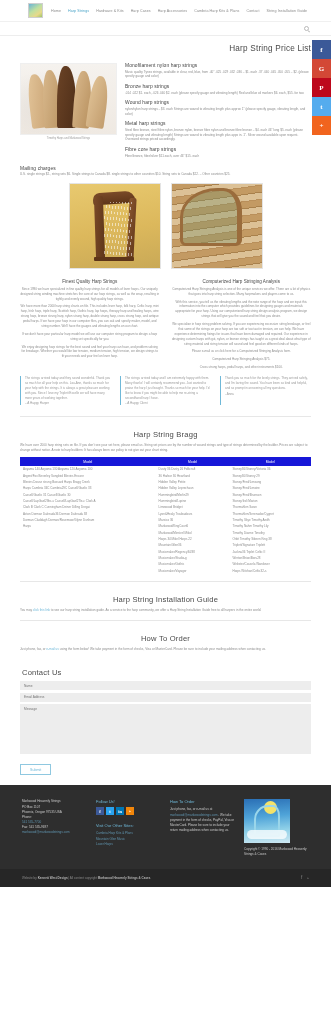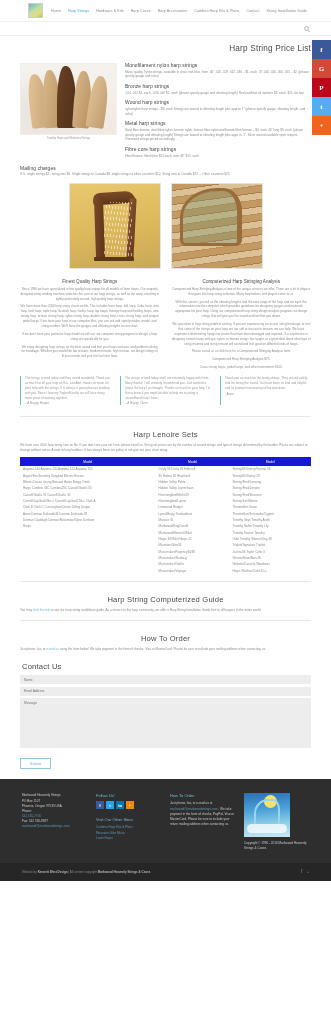--- a/index.html
+++ b/index.html
@@ -194,21 +194,21 @@
   }
   .tbl td {
     font-size: 3.0px;
     color: #8d8d8d;
     padding: 1.15px 3px;
     vertical-align: top;
     line-height: 1.35;
   }
 
   
-  .form-wrap { padding-top: 5px; }
+  .form-wrap { padding-top: 11px; }
   .fld {
     width: 100%;
     background: #ededed;
     border: none;
     outline: none;
     font-family: "Liberation Sans", sans-serif;
     font-size: 3.2px;
     color: #a2a2a2;
     padding: 3px 4px;
     display: block;
@@ -424,21 +424,21 @@
       <div class="who">– A Happy Client</div>
     </div>
     <div class="quote">
       <p>Thank you so much for the lovely strings. They arrived safely, and I'm loving the sound. You have been so kind and helpful, and so prompt in answering all my questions.</p>
       <div class="who">–Anna</div>
     </div>
   </div>
 
   <div class="rule"></div>
 
-  <h2 class="section-title">Harp Lenoire Sets</h2>
+  <h2 class="section-title">Harp String Bragg</h2>
   <p class="body" style="margin-bottom:4px;">We have over 2000 harp string sets on file. If you don't see your set here, please email us.   String set prices are by the number of wound strings and type of strings determined by the builder. Prices are subject to change without notice. A note to harp builders: It has always been our policy to not give out your chart string.</p>
 
   <table class="tbl">
     <thead>
       <tr>
         <th>Model</th>
         <th>Model</th>
         <th>Model</th>
       </tr>
     </thead>
@@ -526,21 +526,21 @@
         <tr>
           <td></td>
           <td>Musicmaker/Voyager</td>
           <td>Harps  Witchan/Celtic32-s</td>
         </tr>
       </tbody>
   </table>
 
   <div class="rule"></div>
 
-  <h2 class="section-title">Harp String Computerized Guide</h2>
+  <h2 class="section-title">Harp String Installation Guide</h2>
   <p class="body"><span>You may </span><a class="lnk" href="#">click this link</a><span> to see our harp string installation guide. As a service to the harp community, we offer a Harp String Installation Guide free to all harpers in the entire world.</span></p>
 
   <div class="rule"></div>
 
   <h2 class="section-title">How To Order</h2>
   <p class="body"><span>Just phone, fax, or </span><a class="lnk" href="#">e-mail us</a><span> using the form below! We take payment in the form of checks, Visa or MasterCard. Please be sure to include your mailing address when contacting us.</span></p>
 
   <div class="form-wrap">
     <h2 class="section-title" style="text-align:left;padding-left:2px;">Contact Us</h2>
     <input class="fld name" type="text" placeholder="Name" style="">

